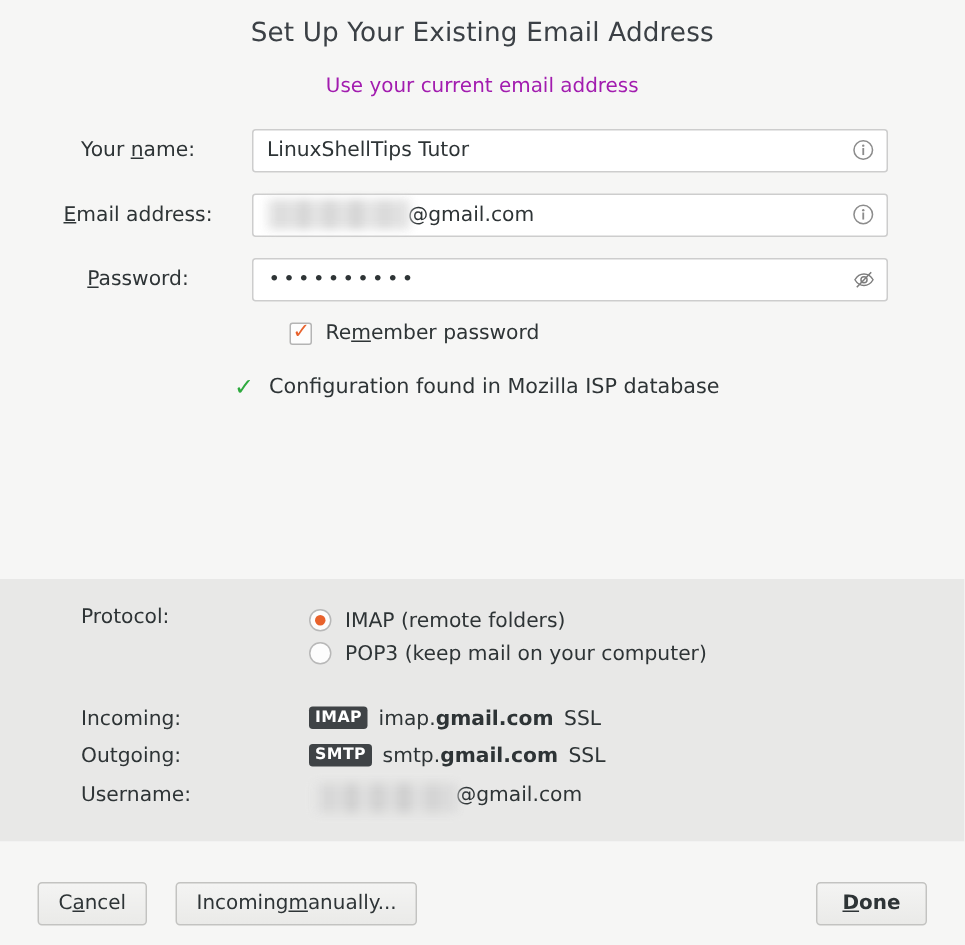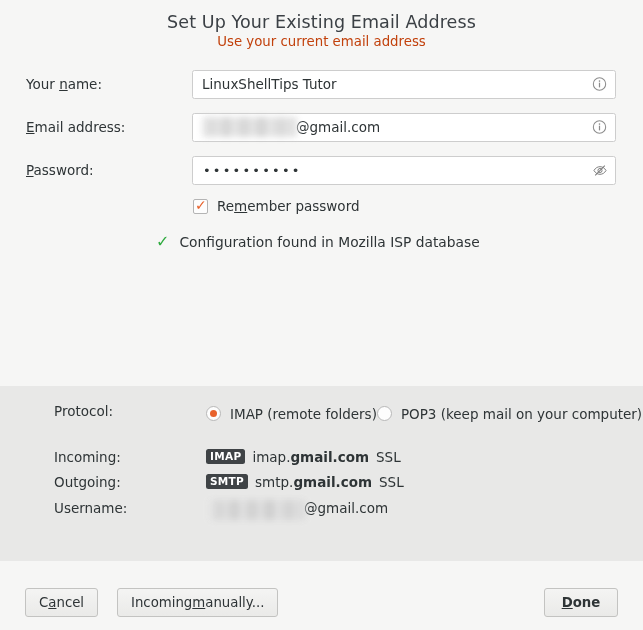--- a/index.html
+++ b/index.html
@@ -23,22 +23,22 @@
     text-align: center;
   }
   .title {
     font-size: 17.5px;
     color: #3b4045;
     letter-spacing: .1px;
     line-height: 22px;
   }
   .subtitle {
     font-size: 13.3px;
-    color: #c2410c;
-    margin-top: 0;
+    color: #a21caf;
+    margin-top: 16px;
     line-height: 18px;
   }
 
   
   .form-area {
     padding: 0;
     height: 299px;
     box-sizing: border-box;
     background: #f6f6f5;
   }
@@ -46,39 +46,38 @@
   .row {
     display: flex;
     align-items: center;
     height: 30px;
     margin-bottom: 13px;
   }
   .row .lbl {
     width: 168px;
     padding-right: 10px;
     box-sizing: border-box;
-    text-align: left;
+    text-align: center;
     padding-left: 26px;
     font-size: 13.5px;
     color: #2e3436;
     white-space: nowrap;
   }
   .row.first { margin-top: 18px; }
 
   .field {
     position: relative;
     width: 424px;
     height: 29px;
     background: #ffffff;
     border: 1px solid #cdcdcd;
     border-radius: 2.5px;
     box-sizing: border-box;
     display: flex;
     align-items: center;
-    margin-left: 24px;
   }
   .field .val {
     padding-left: 9px;
     font-size: 13.5px;
     color: #2e3436;
     white-space: nowrap;
     display: flex;
     align-items: center;
   }
   .field .pw {
@@ -185,21 +184,21 @@
   }
   .prow .plbl {
     width: 178px;
     padding-left: 26px;
     box-sizing: border-box;
     font-size: 13.5px;
     color: #2e3436;
     white-space: nowrap;
   }
 
-  .radio-group { display: flex; flex-direction: row; }
+  .radio-group { display: flex; flex-direction: column; }
   .radio-line {
     display: flex;
     align-items: center;
     height: 21px;
     margin-bottom: 1px;
   }
   .radio {
     width: 15px;
     height: 15px;
     border: 1px solid #b8b8b8;

